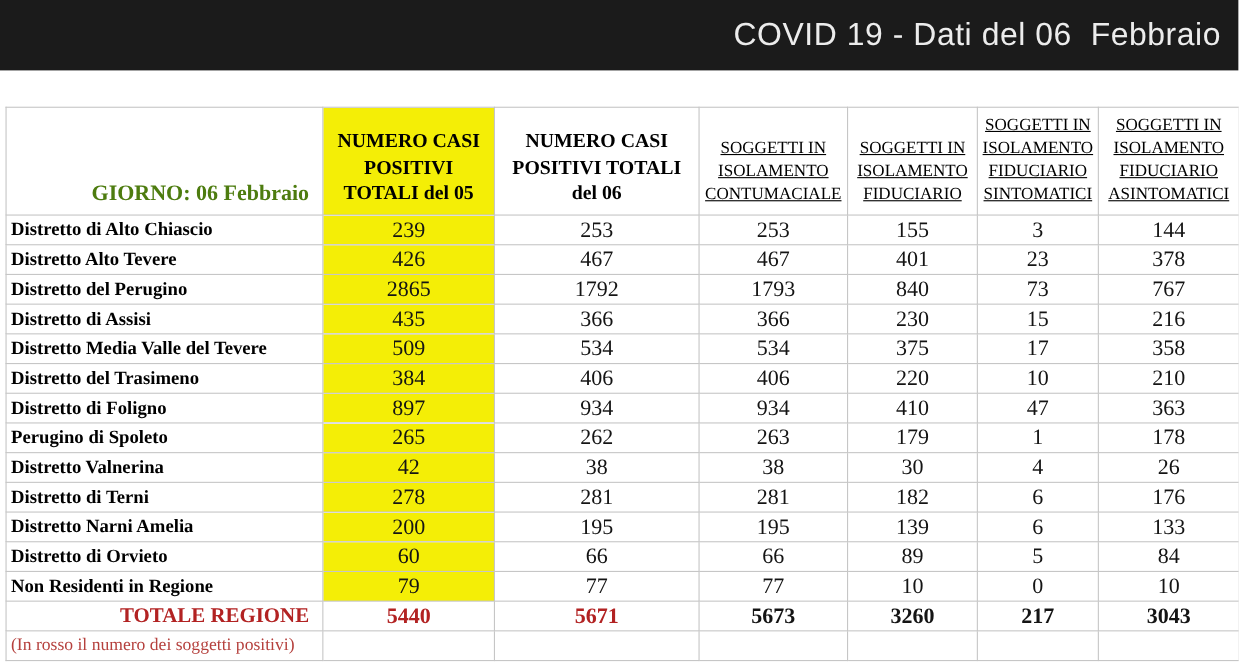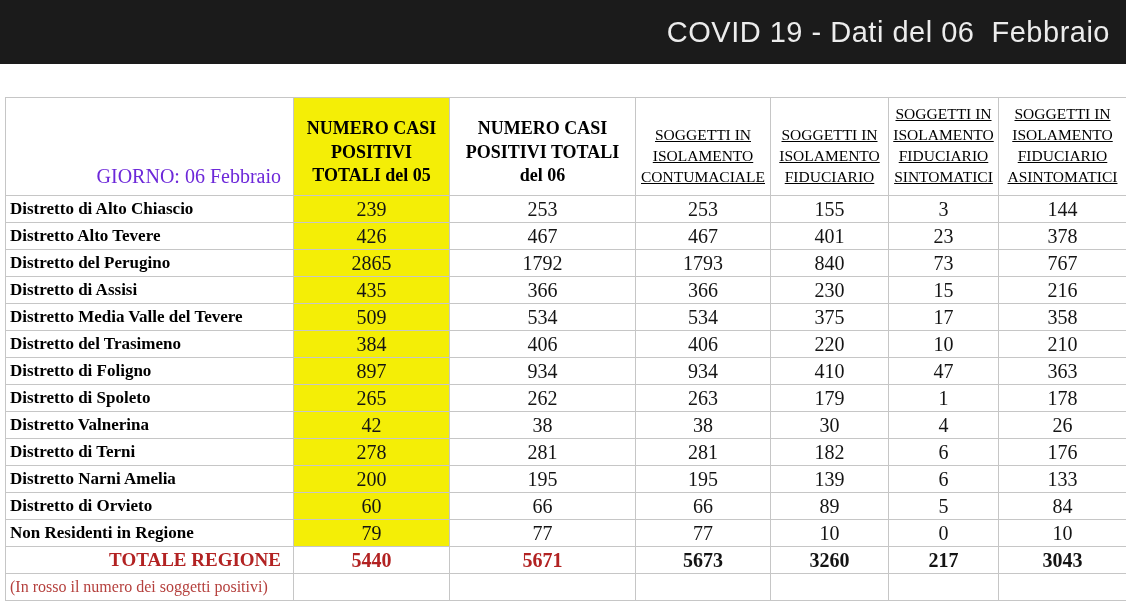--- a/index.html
+++ b/index.html
@@ -27,21 +27,21 @@
     width:1121px;
   }
   .covid th,.covid td{
     border:1px solid #c6c6c6;
     overflow:hidden;box-sizing:border-box;
     padding:0;
   }
   
   .covid thead tr{height:98px;}
   th.corner{
-    color:#6d28d9;font-weight:normal;font-size:20px;
+    color:#4d7c0f;font-weight:bold;font-size:20px;
     text-align:right;vertical-align:bottom;
     padding:0 12px 7px 0;
   }
   th.colhead{
     text-align:center;vertical-align:bottom;
     padding-bottom:7px;
     font-weight:bold;font-size:18px;line-height:1.32;
     white-space:pre-line;
   }
   th.colhead.small{
@@ -172,21 +172,21 @@
     <tr>
       <td class="lbl">Distretto di Foligno</td>
       <td class="num yellow">897</td>
       <td class="num">934</td>
       <td class="num">934</td>
       <td class="num">410</td>
       <td class="num">47</td>
       <td class="num">363</td>
     </tr>
     <tr>
-      <td class="lbl">Distretto di Spoleto</td>
+      <td class="lbl">Perugino di Spoleto</td>
       <td class="num yellow">265</td>
       <td class="num">262</td>
       <td class="num">263</td>
       <td class="num">179</td>
       <td class="num">1</td>
       <td class="num">178</td>
     </tr>
     <tr>
       <td class="lbl">Distretto Valnerina</td>
       <td class="num yellow">42</td>

